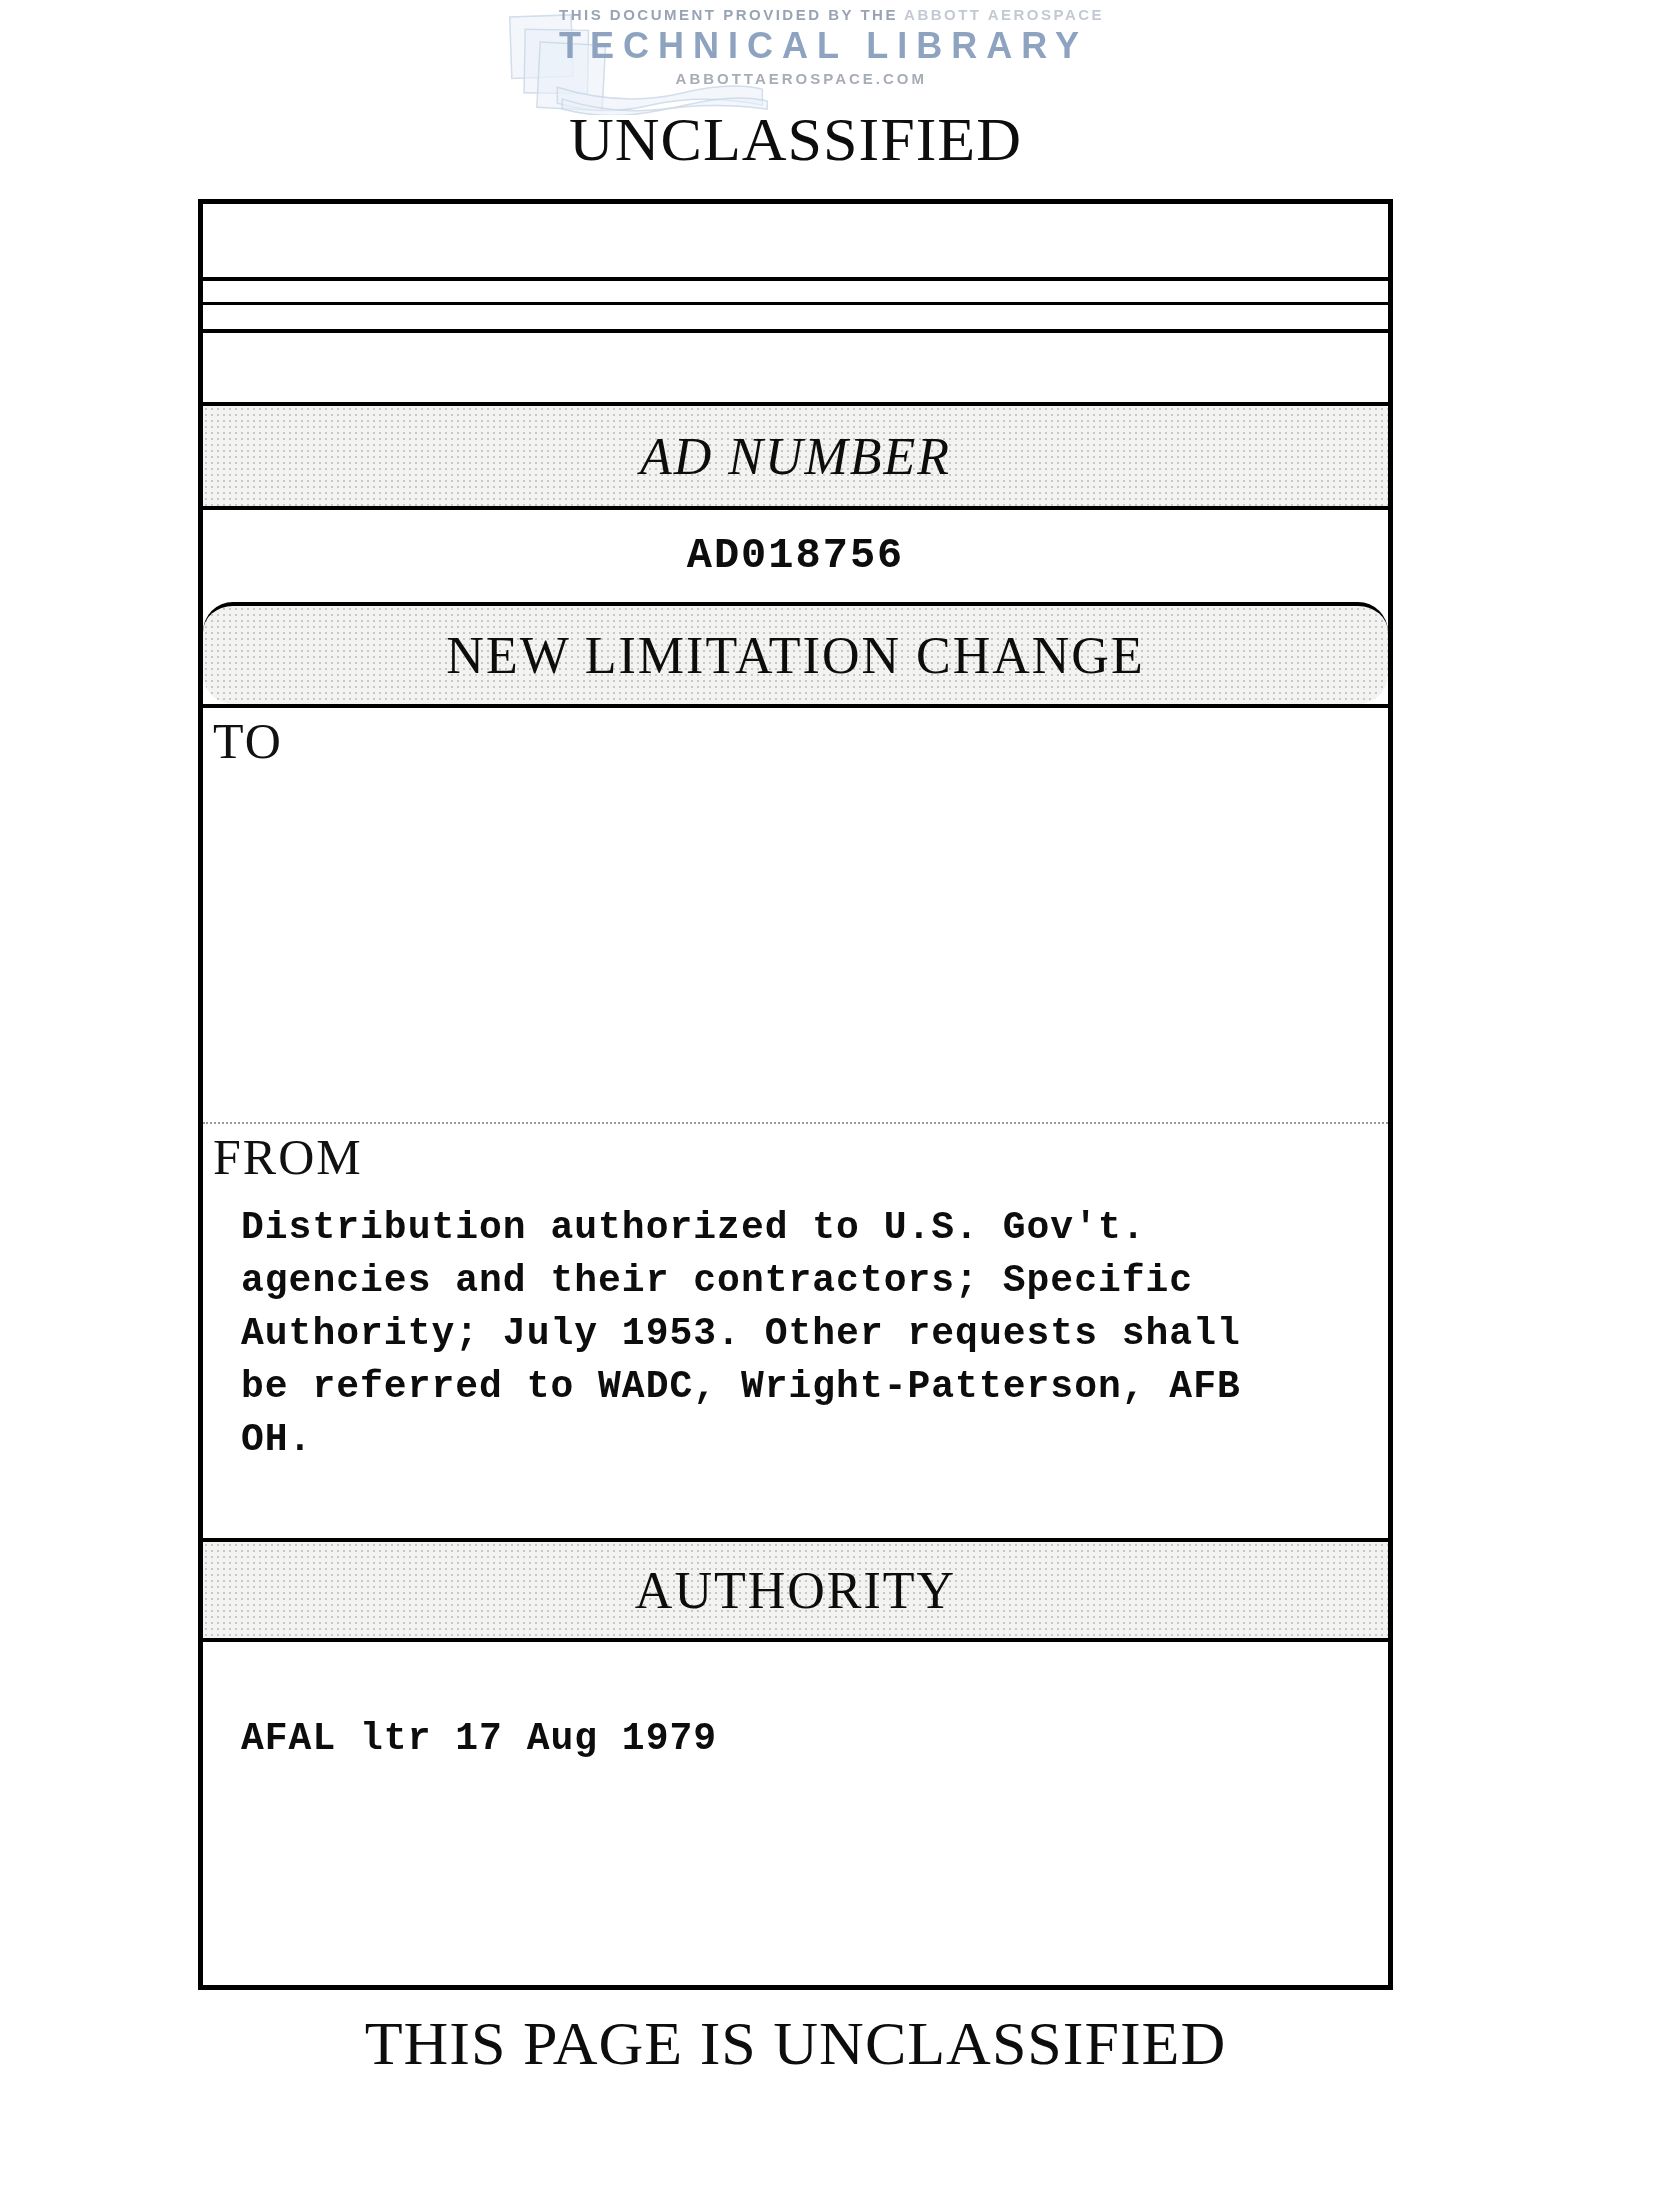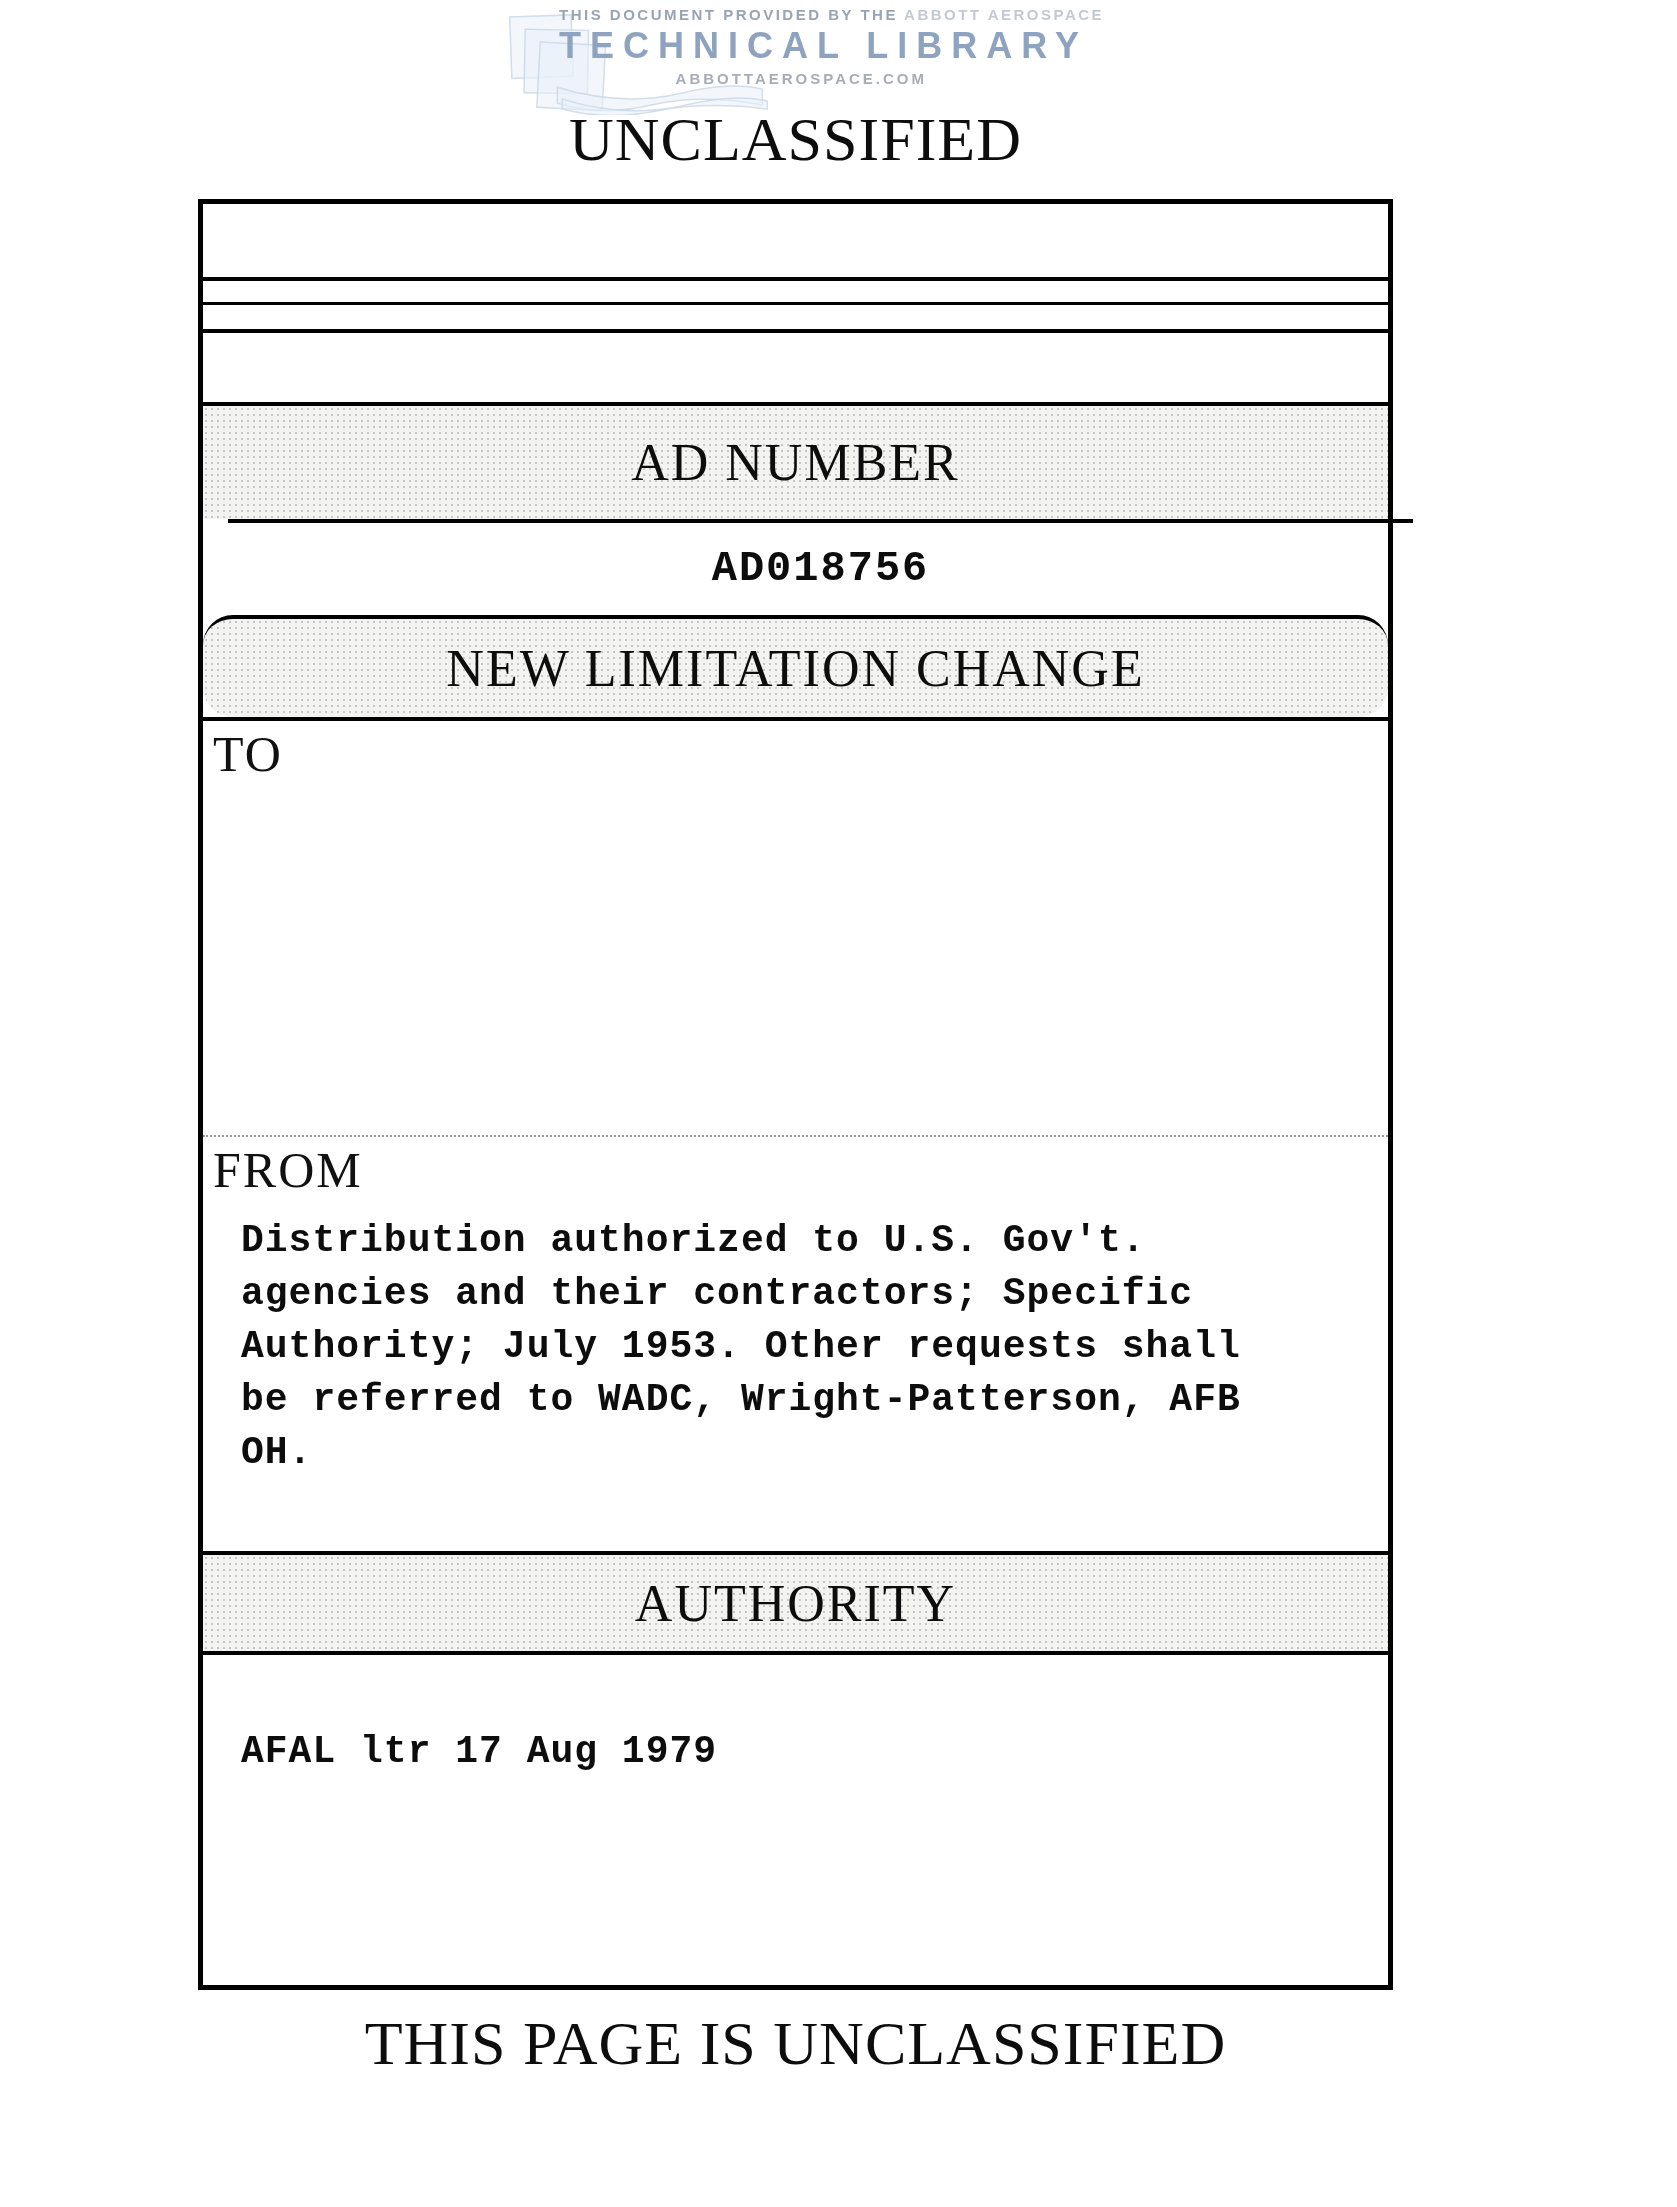--- a/index.html
+++ b/index.html
@@ -114,21 +114,20 @@
 
   .mono {
     font-family: "Liberation Mono", monospace;
     font-weight: bold;
     color: #0d0d0d;
   }
   #ad-number-row {
     display: flex;
     align-items: center;
     justify-content: center;
-    margin-left: 25px;
   }
   #ad-number-value {
     font-size: 42px;
     letter-spacing: 2px;
   }
   .side-label {
     padding: 6px 0 0 10px;
     font-size: 50px;
     letter-spacing: 2px;
     line-height: 1.1;
@@ -145,21 +144,21 @@
   #authority-body-row .body-text {
     margin-top: 8px;
     padding-top: 62px;
   }
 
   
   #blank-row-1 { height: 73px; }
   #blank-row-2 { height: 25px; }
   #blank-row-3 { height: 27px; }
   #blank-row-4 { height: 73px; }
-  #ad-number-header-row { height: 117px; }
+  #ad-number-header-row { height: 104px; font-style: italic; }
   #ad-number-row { height: 96px; }
   #limitation-header-row { height: 102px; border-radius: 30px; }
   #to-row { height: 418px; }
   #from-row { height: 416px; }
   #authority-header-row { height: 100px; }
   #authority-body-row { flex: 1; }
 </style>
 </head>
 <body>
 

